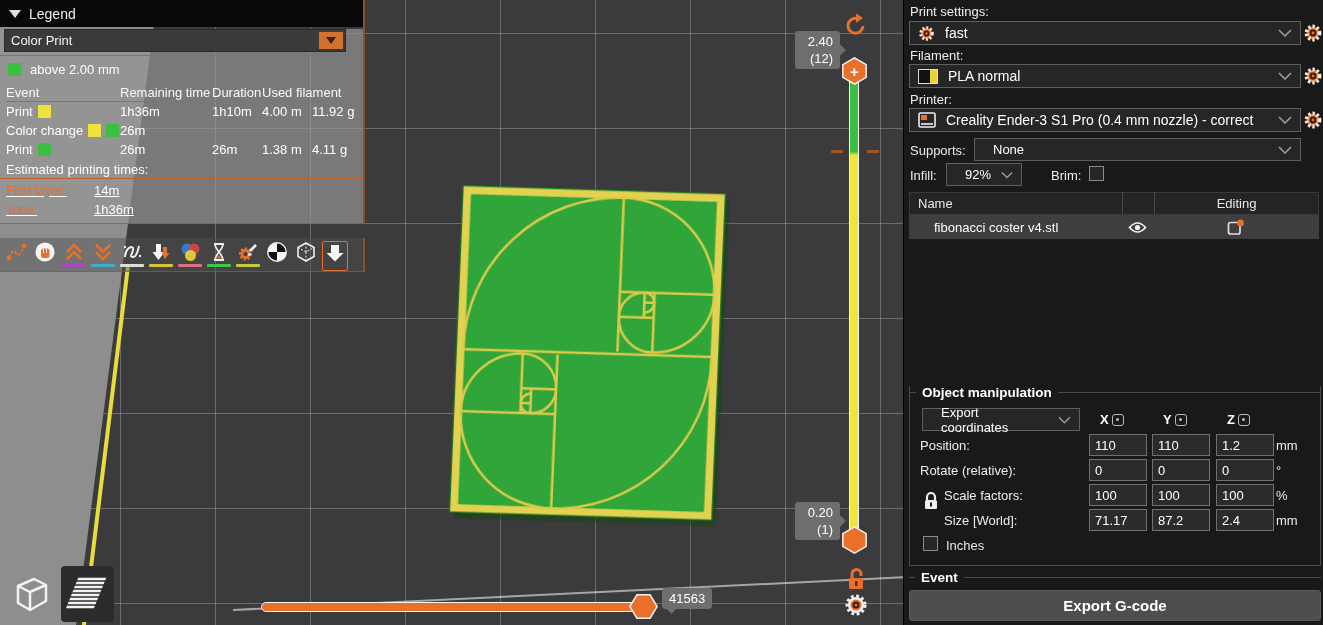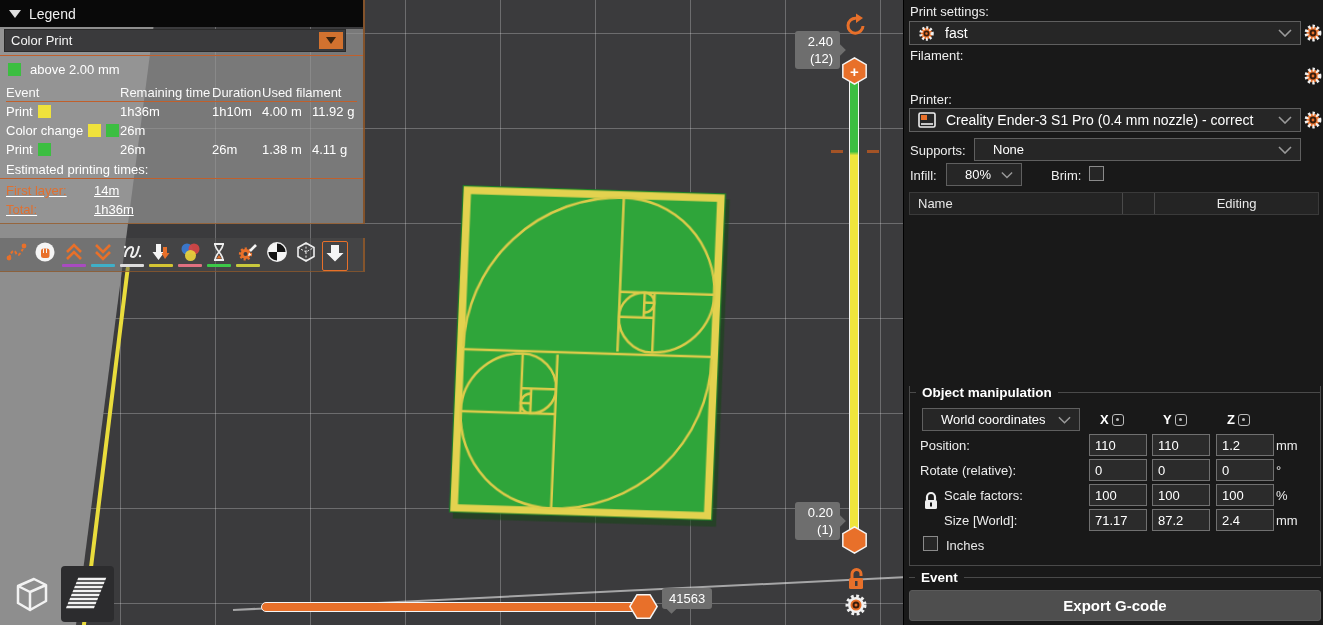--- a/index.html
+++ b/index.html
@@ -402,20 +402,27 @@
       <svg class="chev" width="14" height="8" viewBox="0 0 14 8">
           <polyline points="1,1 7,7 13,1" fill="none" stroke="#9a9a9a" stroke-width="1.6"></polyline>
         </svg>
     </div>
     <svg class="preset-gear-btn" style="left:399px; top:23px;" viewBox="0 0 20 20">
         <circle cx="10" cy="10" r="6.5" fill="#e8702a" stroke="#f0f0f0" stroke-width="3.8" stroke-dasharray="2.2 2"></circle>
         <circle cx="10" cy="10" r="2.4" fill="none" stroke="#3a1e0e" stroke-width="2"></circle>
       </svg>
 
     <div class="p-label" style="top:48px">Filament:</div>
+    <div class="dropdown" style="left:5px; top:64px; width:392px;">
+      <span style="width:20px; height:15px; border:1px solid #ddd; background:linear-gradient(to right,#111 0%,#111 60%,#e8d23c 60%,#e8d23c 100%); display:inline-block"></span>
+      <span>PLA normal</span>
+      <svg class="chev" width="14" height="8" viewBox="0 0 14 8">
+          <polyline points="1,1 7,7 13,1" fill="none" stroke="#9a9a9a" stroke-width="1.6"></polyline>
+        </svg>
+    </div>
     <svg class="preset-gear-btn" style="left:399px; top:66px;" viewBox="0 0 20 20">
         <circle cx="10" cy="10" r="6.5" fill="#e8702a" stroke="#f0f0f0" stroke-width="3.8" stroke-dasharray="2.2 2"></circle>
         <circle cx="10" cy="10" r="2.4" fill="none" stroke="#3a1e0e" stroke-width="2"></circle>
       </svg>
 
     <div class="p-label" style="top:92px">Printer:</div>
     <div class="dropdown" style="left:5px; top:108px; width:392px;">
       <svg width="18" height="16" viewBox="0 0 18 16">
           <rect x="1" y="1" width="16" height="14" rx="1.5" fill="none" stroke="#f0f0f0" stroke-width="1.6"></rect>
           <rect x="3" y="3" width="6" height="5" fill="#e8702a"></rect>
@@ -434,42 +441,57 @@
     <div class="p-label" style="top:143px">Supports:</div>
     <div class="dropdown combo-sm" style="left:70px; top:138px; width:327px; height:23px;">
       <span>None</span>
       <svg class="chev" width="14" height="8" viewBox="0 0 14 8">
           <polyline points="1,1 7,7 13,1" fill="none" stroke="#9a9a9a" stroke-width="1.6"></polyline>
         </svg>
     </div>
 
     <div class="p-label" style="top:168px">Infill:</div>
     <div class="dropdown combo-sm" style="left:42px; top:163px; width:76px; height:23px;">
-      <span>80%</span>
+      <span>92%</span>
       <svg class="chev" width="14" height="8" viewBox="0 0 14 8">
           <polyline points="1,1 7,7 13,1" fill="none" stroke="#9a9a9a" stroke-width="1.6"></polyline>
         </svg>
     </div>
     <div class="p-label" style="left:147px; top:168px">Brim:</div>
     <span class="checkbox" style="position:absolute; left:185px; top:166px;"></span>
 
     <div class="obj-table-head">
       <span class="col-name">Name</span>
       <span class="col-eye" style="border-left:1px solid #4a4a4a;">&nbsp;</span>
       <span class="col-edit">Editing</span>
+    </div>
+    <div class="obj-table-row">
+      <span class="col-name" style="padding-left:25px">fibonacci coster v4.stl</span>
+      <span class="col-eye" style="border-left:none">
+        <svg width="19" height="13" viewBox="0 0 19 13">
+            <path d="M1.5,6.5 Q9.5,-2.5 17.5,6.5 Q9.5,15.5 1.5,6.5 Z" fill="none" stroke="#f0f0f0" stroke-width="1.7"></path>
+            <circle cx="9.5" cy="6.5" r="2.6" fill="#f0f0f0"></circle>
+          </svg>
+      </span>
+      <span class="col-edit" style="border-left:none">
+        <svg width="18" height="17" viewBox="0 0 18 17">
+            <rect x="1.5" y="3.5" width="11.5" height="11.5" rx="2" fill="none" stroke="#e0e0e0" stroke-width="1.7"></rect>
+            <circle cx="13.5" cy="4" r="3.4" fill="#e8702a"></circle>
+          </svg>
+      </span>
     </div>
 
     <div class="objman">
       <div class="fieldset-title">
         <span class="line short"></span>
           <b>Object manipulation</b>
           <span class="line"></span>
       </div>
       <div class="dropdown combo-sm wc-dd">
-        <span>World coordinates</span>
+        <span>Export coordinates</span>
         <svg class="chev" width="13" height="8" viewBox="0 0 14 8">
             <polyline points="1,1 7,7 13,1" fill="none" stroke="#9a9a9a" stroke-width="1.6"></polyline>
           </svg>
       </div>
       <div class="axis-head" style="left:190px">
           <span>X</span>
           <span class="copy-ico"></span>
         </div>
       <div class="axis-head" style="left:253px">
           <span>Y</span>

